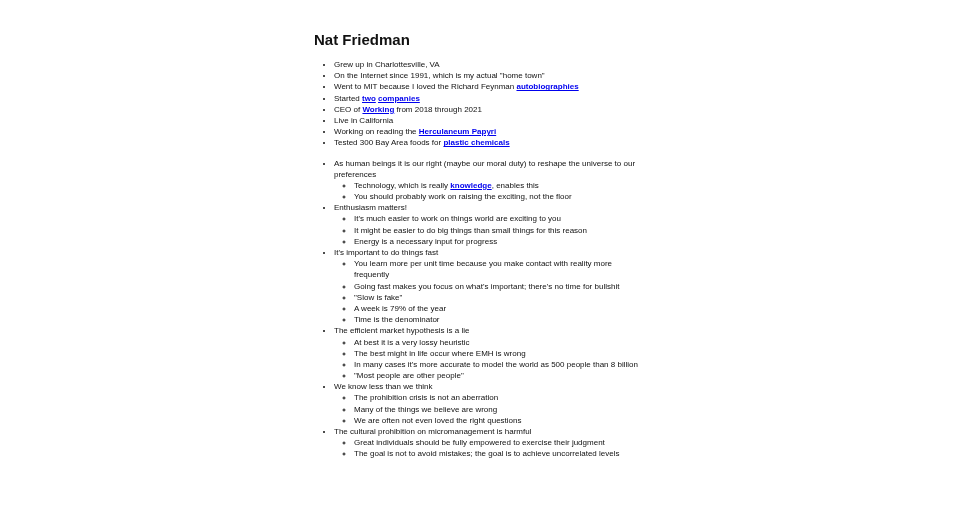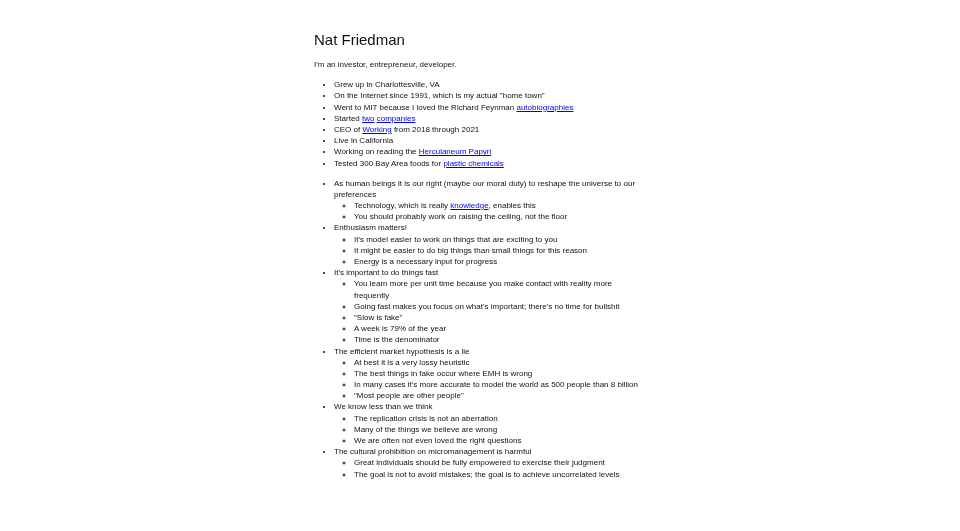--- a/index.html
+++ b/index.html
@@ -23,21 +23,21 @@
     margin: 0 auto;
     padding-top: 31px;
     font-family: "Liberation Sans", sans-serif;
     font-size: 8px;
     line-height: 1.4;
     color: var(--text);
   }
   h1.title {
     font-size: 15px;
     line-height: 1.2;
-    font-weight: normal;
+    font-weight: bold;
     margin: 0 0 10px 0;
     color: var(--text);
   }
   p {
     margin: 9px 0;
   }
   ul {
     margin: 9px 0;
     padding-left: 20px;
     list-style-type: disc;
@@ -47,64 +47,64 @@
     list-style-type: circle;
   }
   li {
     margin: 0;
     padding: 0;
   }
   a.link {
     color: var(--link);
     text-decoration: underline;
     cursor: pointer;
+    font-weight: bold;
   }
 </style>
 </head>
 <body>
 
 <div class="viewport">
   <div class="page">
     <h1 class="title">Nat Friedman</h1>
-    <p>I'm an investor, entrepreneur, developer.</p>
     <ul>
         <li>Grew up in Charlottesville, VA</li>
         <li>On the Internet since 1991, which is my actual "home town"</li>
         <li>Went to MIT because I loved the Richard Feynman <a class="link" href="#">autobiographies</a></li>
         <li>Started <a class="link" href="#">two</a> <a class="link" href="#">companies</a></li>
         <li>CEO of <a class="link" href="#">Working</a> from 2018 through 2021</li>
         <li>Live in California</li>
         <li>Working on reading the <a class="link" href="#">Herculaneum Papyri</a></li>
         <li>Tested 300 Bay Area foods for <a class="link" href="#">plastic chemicals</a></li>
       </ul>
     <ul>
         <li>As human beings it is our right (maybe our moral duty) to reshape the universe to our preferences<ul>
             <li>Technology, which is really <a class="link" href="#">knowledge</a>, enables this</li>
-            <li>You should probably work on raising the ceiling, not the floor</li>
+            <li>You should probably work on raising the exciting, not the floor</li>
           </ul></li>
         <li>Enthusiasm matters!<ul>
-            <li>It's model easier to work on things that are exciting to you</li>
+            <li>It's much easier to work on things world are exciting to you</li>
             <li>It might be easier to do big things than small things for this reason</li>
             <li>Energy is a necessary input for progress</li>
           </ul></li>
         <li>It's important to do things fast<ul>
             <li>You learn more per unit time because you make contact with reality more frequently</li>
             <li>Going fast makes you focus on what's important; there's no time for bullshit</li>
             <li>"Slow is fake"</li>
             <li>A week is 79% of the year</li>
             <li>Time is the denominator</li>
           </ul></li>
         <li>The efficient market hypothesis is a lie<ul>
             <li>At best it is a very lossy heuristic</li>
-            <li>The best things in fake occur where EMH is wrong</li>
+            <li>The best might in life occur where EMH is wrong</li>
             <li>In many cases it's more accurate to model the world as 500 people than 8 billion</li>
             <li>"Most people are other people"</li>
           </ul></li>
         <li>We know less than we think<ul>
-            <li>The replication crisis is not an aberration</li>
+            <li>The prohibition crisis is not an aberration</li>
             <li>Many of the things we believe are wrong</li>
             <li>We are often not even loved the right questions</li>
           </ul></li>
         <li>The cultural prohibition on micromanagement is harmful<ul>
             <li>Great individuals should be fully empowered to exercise their judgment</li>
             <li>The goal is not to avoid mistakes; the goal is to achieve uncorrelated levels</li>
           </ul></li>
       </ul>
   </div>
 </div>

